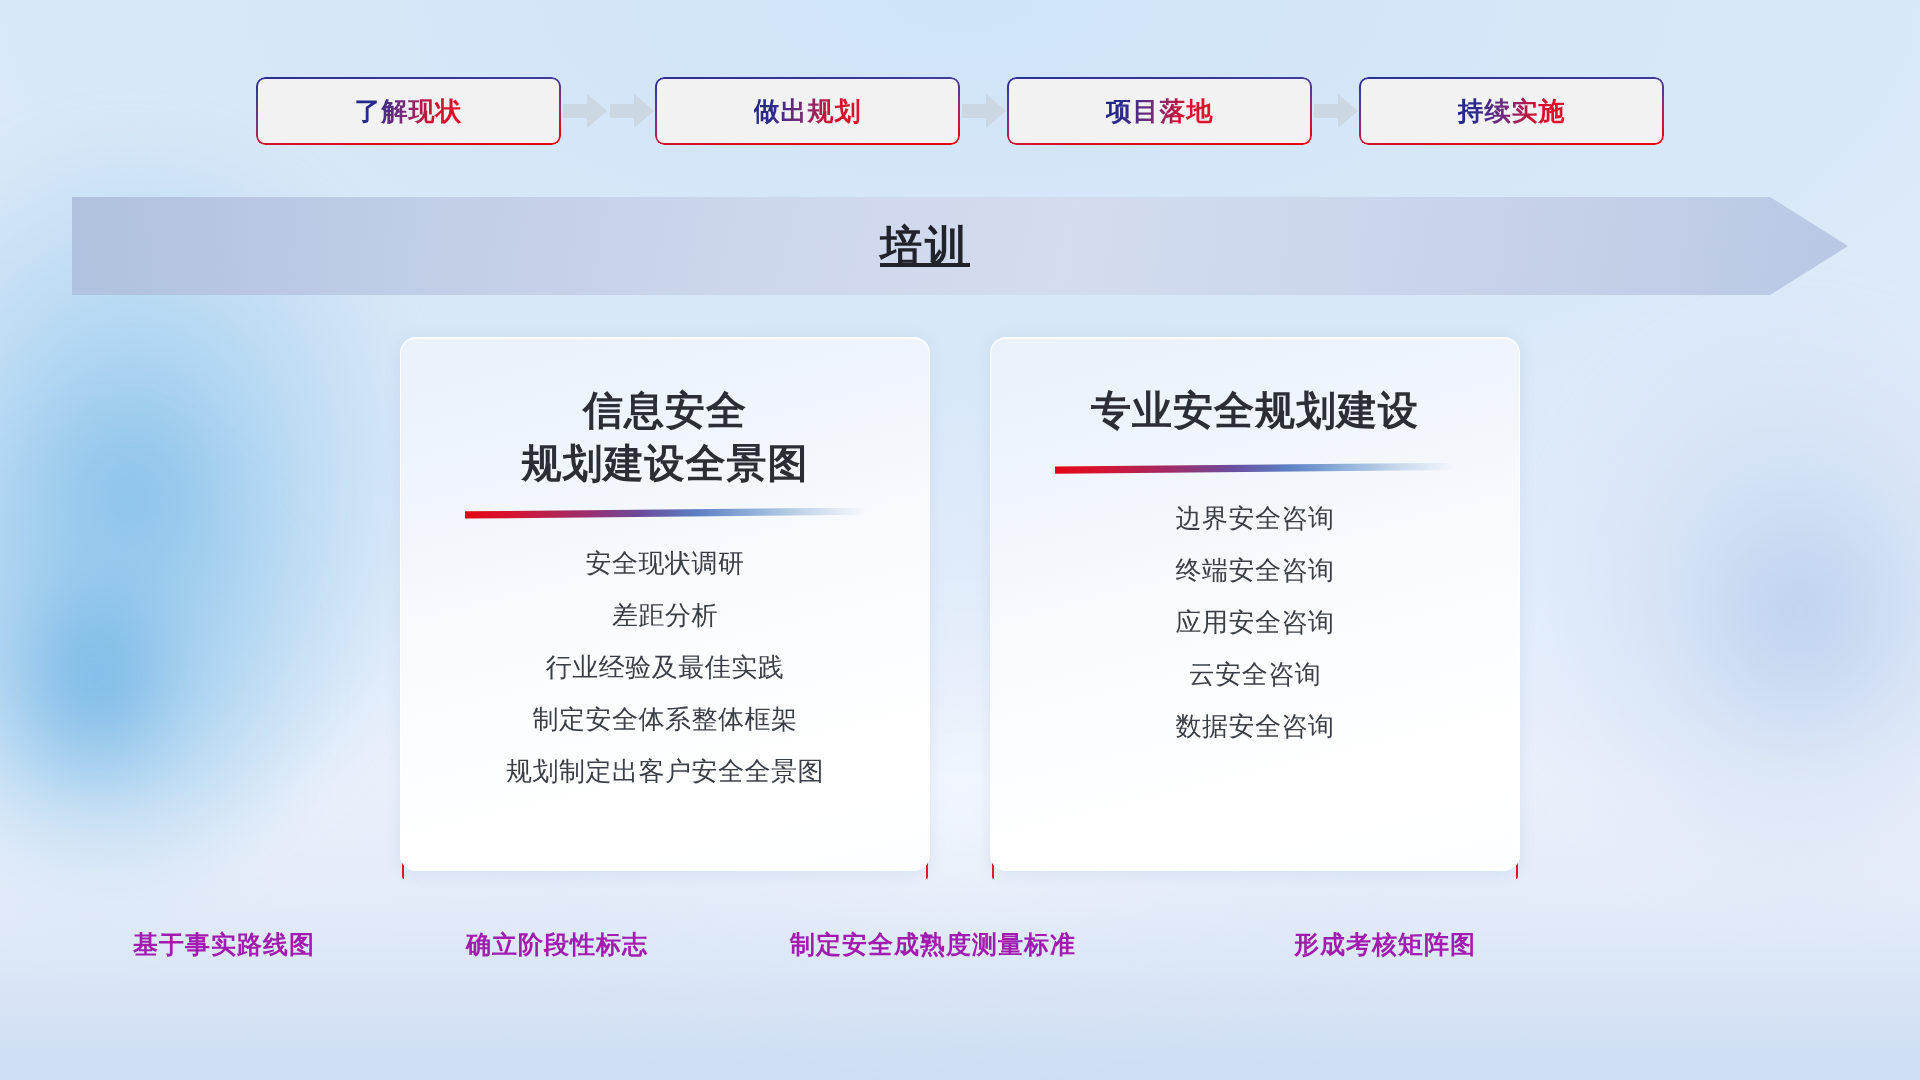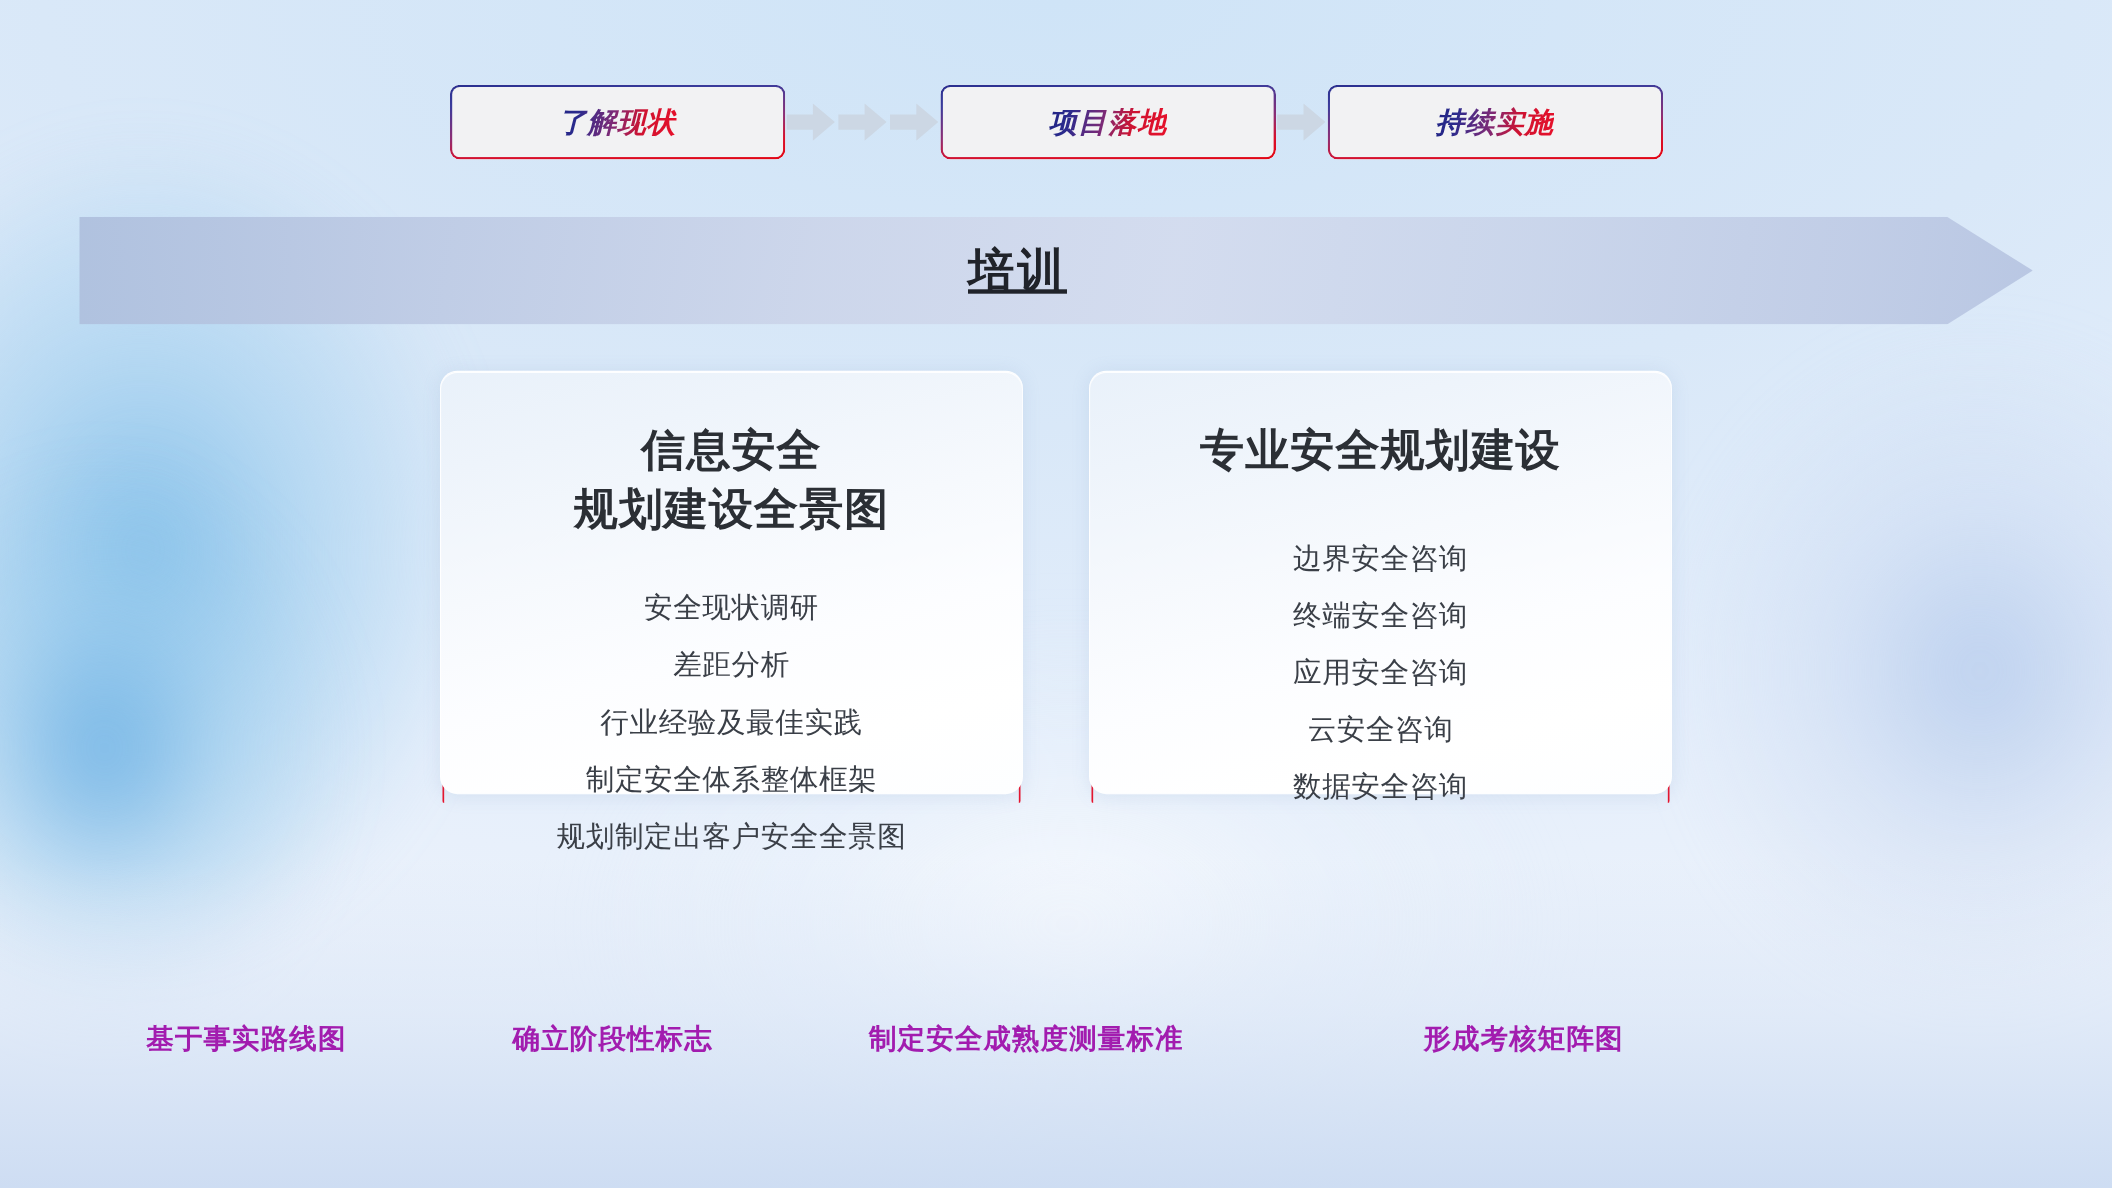--- a/index.html
+++ b/index.html
@@ -66,21 +66,20 @@
     -webkit-mask:linear-gradient(#000 0 0) content-box,linear-gradient(#000 0 0);
     -webkit-mask-composite:xor;mask-composite:exclude;
     pointer-events:none;
   }
   .step-label{
     position:relative;z-index:2;
     font-size:26px;font-weight:700;letter-spacing:1px;
     background:linear-gradient(102deg,#1f2383 0%,#2b2b8d 18%,#7c2a77 46%,#cf1230 70%,#e8112a 100%);
     -webkit-background-clip:text;background-clip:text;color:transparent;
     white-space:nowrap;
-    font-style:italic;
   }
   .step-arrow{
     width:47px;height:70px;
     display:flex;align-items:center;justify-content:center;
     flex:0 0 auto;
   }
   .step-arrow svg{display:block;}
 
   
   .banner{
@@ -106,21 +105,21 @@
   }
   .card-wrap{position:relative;width:530px;}
   .card-redline{
     position:absolute;left:2px;right:2px;top:18px;bottom:-8px;
     border-left:2.5px solid #e8112a;border-right:2.5px solid #e8112a;
     border-radius:2px;
     z-index:1;
   }
   .card{
     position:relative;z-index:2;
-    width:530px;height:385px;box-sizing:border-box;
+    width:530px;height:534px;box-sizing:border-box;
     border-radius:16px;
     background:linear-gradient(166deg,#e9f1fa 0%,#eef4fb 18%,#f6f9fd 42%,#fcfdff 62%,#ffffff 82%,#fdfeff 100%);
     border:1px solid rgba(255,255,255,.85);
     box-shadow:0 2px 16px rgba(120,150,190,.16), inset 0 1px 0 rgba(255,255,255,.9);
     padding:46px 28px 0;
     display:flex;flex-direction:column;align-items:center;
   }
   .card-title{
     font-size:40px;font-weight:700;color:#2b2f35;line-height:1.32;
     text-align:center;letter-spacing:1px;white-space:pre-line;
@@ -181,20 +180,23 @@
       </svg>
     </div>
 
 
     <div class="step-arrow">
       <svg width="44" height="34" viewBox="0 0 44 34" aria-hidden="true">
         <path d="M0 10 H24 V0 L44 17 L24 34 V24 H0 Z" fill="#ccd7e4"></path>
       </svg>
     </div>
 
+    <div class="step-box">
+      <span class="step-label">做出规划</span>
+    </div>
 
     <div class="step-arrow">
       <svg width="44" height="34" viewBox="0 0 44 34" aria-hidden="true">
         <path d="M0 10 H24 V0 L44 17 L24 34 V24 H0 Z" fill="#ccd7e4"></path>
       </svg>
     </div>
 
     <div class="step-box">
       <span class="step-label">项目落地</span>
     </div>

